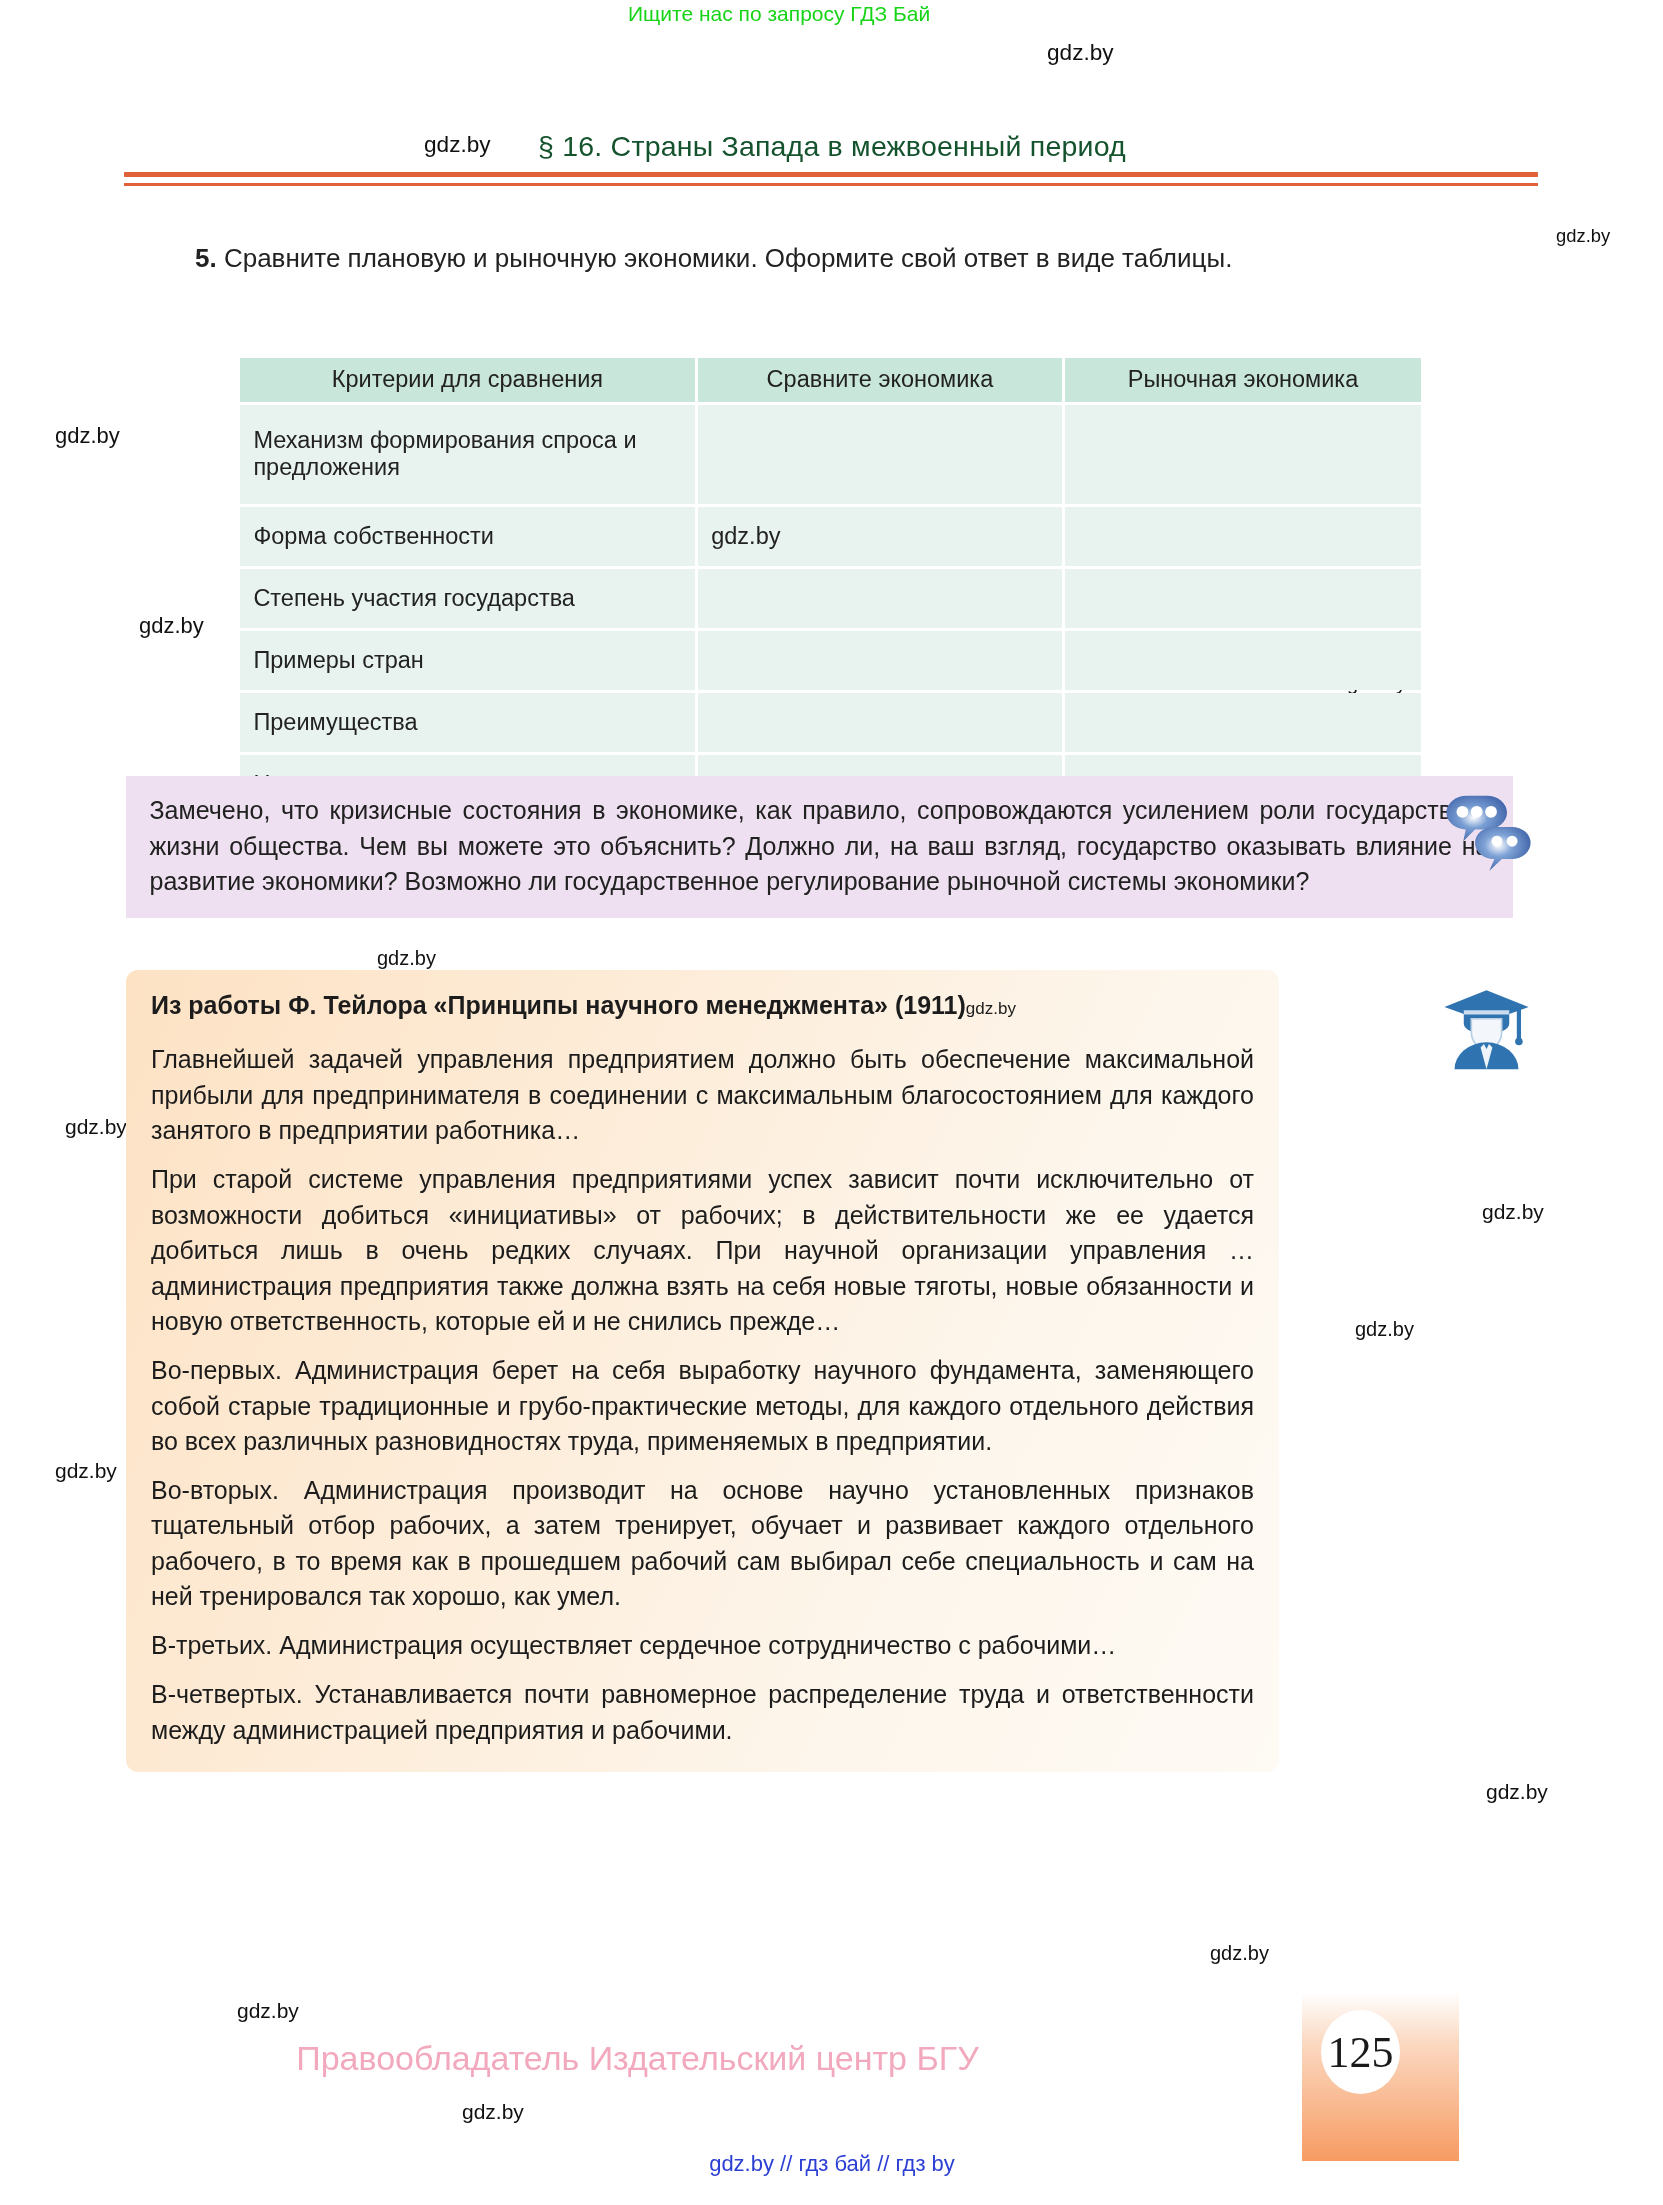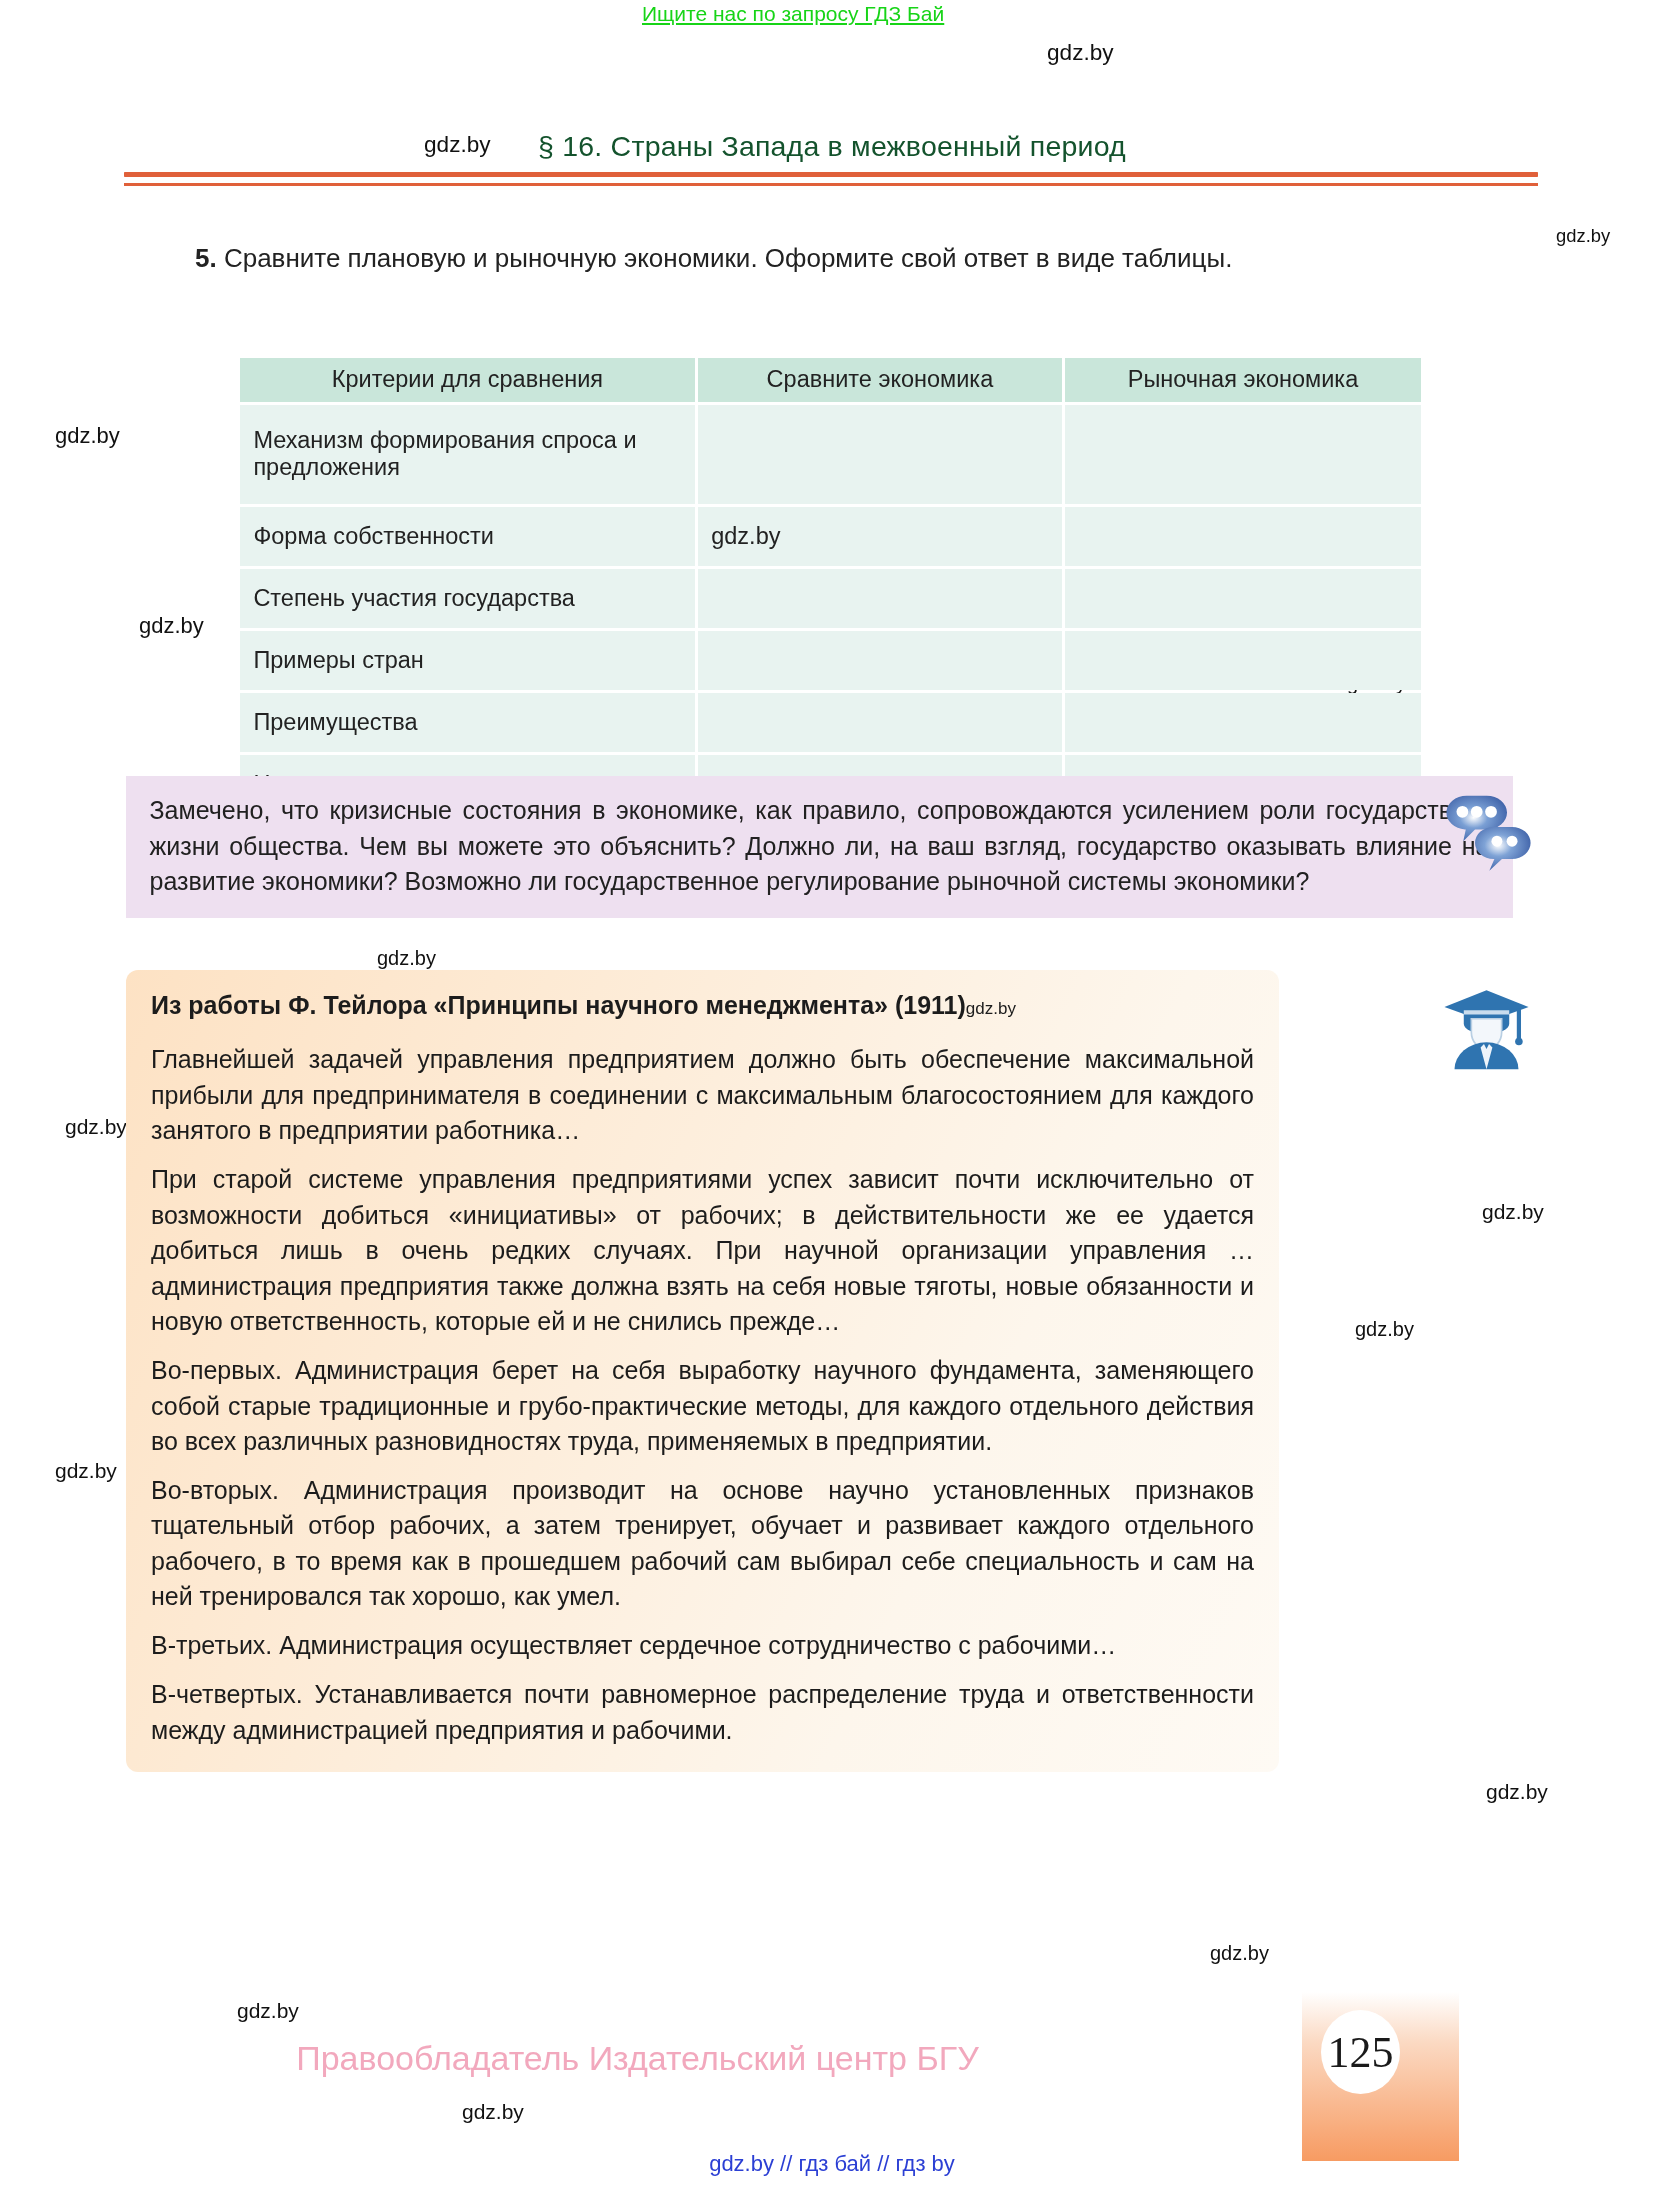--- a/index.html
+++ b/index.html
@@ -198,21 +198,21 @@
     text-align: center;
     color: #2b3fd4;
     font-size: 22px;
   }
 </style>
 </head>
 <body>
 
 <div id="page">
 
-  <div class="wm-green" style="left:642px; top:1.7px;text-decoration:underline;">Ищите нас по запросу ГДЗ Бай</div>
+  <div class="wm-green" style="left:628px; top:1.7px;">Ищите нас по запросу ГДЗ Бай</div>
 
   <div id="wm-layer">
       <div class="wm" style="left: 1047px; top: 40px; font-size: 22.6px;">gdz.by</div>
       <div class="wm" style="left: 424px; top: 132px; font-size: 22.6px;">gdz.by</div>
       <div class="wm" style="left: 1556px; top: 225px; font-size: 18.4px;">gdz.by</div>
       <div class="wm" style="left: 55px; top: 423px; font-size: 22px;">gdz.by</div>
       <div class="wm" style="left: 139px; top: 613px; font-size: 22px;">gdz.by</div>
       <div class="wm" style="left: 1347px; top: 672px; font-size: 20px;">gdz.by</div>
       <div class="wm" style="left: 799px; top: 752px; font-size: 20px;">gdz.by</div>
       <div class="wm" style="left: 377px; top: 947px; font-size: 20px;">gdz.by</div>

